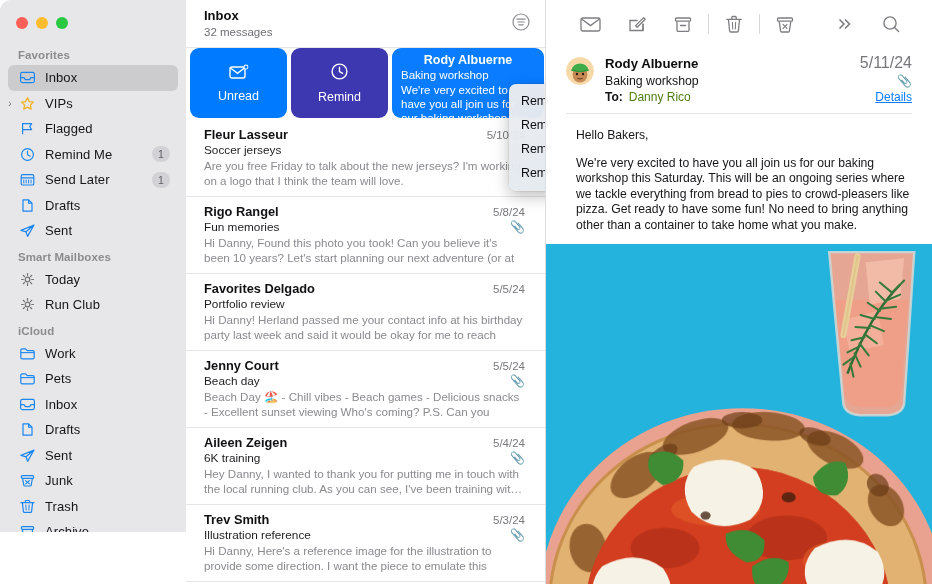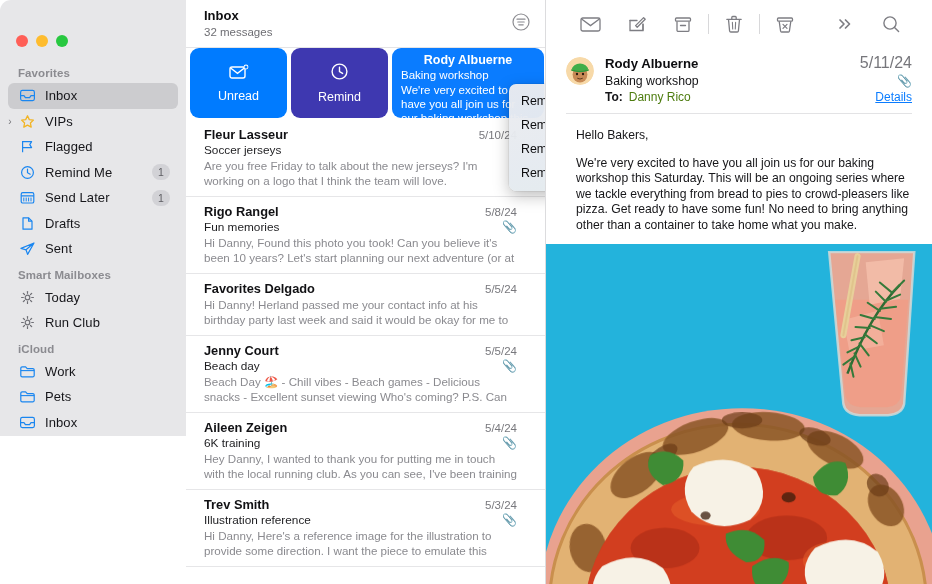--- a/index.html
+++ b/index.html
@@ -8,24 +8,24 @@
     font-family:"Liberation Sans","DejaVu Sans",sans-serif;
     background:#ffffff;
   }
   #app {
     position:relative; width:932px; height:584px; display:flex;
     background:#ffffff; overflow:hidden;
   }
 
   
   .sidebar {
-    width:186px; height:436px; flex:0 0 186px;
+    width:186px; height:532px; flex:0 0 186px;
     background:#e7e7e9;
     border-top-left-radius:11px;
-    padding-top:18px;
+    padding-top:0;
     position:relative;
     overflow:hidden;
   }
   .traffic {
     display:flex; gap:8px; align-items:center;
     padding:12px 0 0 16px; height:34px;
   }
   .dot { width:12px; height:12px; border-radius:50%; display:block; }
   .dot.red{background:#ff5f57;} .dot.yellow{background:#febc2e;} .dot.green{background:#28c840;}
 
@@ -92,21 +92,21 @@
     width:152px; height:70px; border-radius:9px;
     background:#0a7cff; color:#fff; overflow:hidden;
     padding:5px 9px 0 9px;
   }
   .sc-name { font-size:12.5px; font-weight:700; text-align:center; line-height:15px;}
   .sc-sub { font-size:11.5px; line-height:15px; }
   .sc-prev { font-size:11.5px; line-height:14px; }
 
   
   .msg {
-    padding:7px 28px 8px 18px;
+    padding:7px 20px 8px 18px;
     border-bottom:1px solid #e6e6e8;
     position:relative;
   }
   .msg:last-child{border-bottom:1px solid #e6e6e8;}
   .msg-top { display:flex; align-items:baseline; }
   .msg-from { font-size:12.8px; font-weight:700; color:#111114; }
   .msg-date { margin-left:auto; font-size:11.5px; color:#78787d; }
   .msg-subrow { display:flex; align-items:center; margin-top:1px;}
   .msg-subject { font-size:11.8px; color:#1d1d20; }
   .clip { margin-left:auto; color:#a8a8ad; font-size:12px; }
@@ -437,20 +437,24 @@
      <div class="msg-subrow">
        <span class="msg-subject">Fun memories</span>
        <span class="clip">📎</span>
      </div>
      <div class="msg-preview">Hi Danny, Found this photo you took! Can you believe it's been 10 years? Let's start planning our next adventure (or at least…</div>
           </div>
           <div class="msg">
             <div class="msg-top">
        <span class="msg-from">Favorites Delgado</span>
        <span class="msg-date">5/5/24</span>
+     </div>
+     <div class="msg-subrow">
+       <span class="msg-subject">Portfolio review</span>
+
      </div>
      <div class="msg-preview">Hi Danny! Herland passed me your contact info at his birthday party last week and said it would be okay for me to reach out…</div>
           </div>
           <div class="msg">
             <div class="msg-top">
        <span class="msg-from">Jenny Court</span>
        <span class="msg-date">5/5/24</span>
      </div>
      <div class="msg-subrow">
        <span class="msg-subject">Beach day</span>

